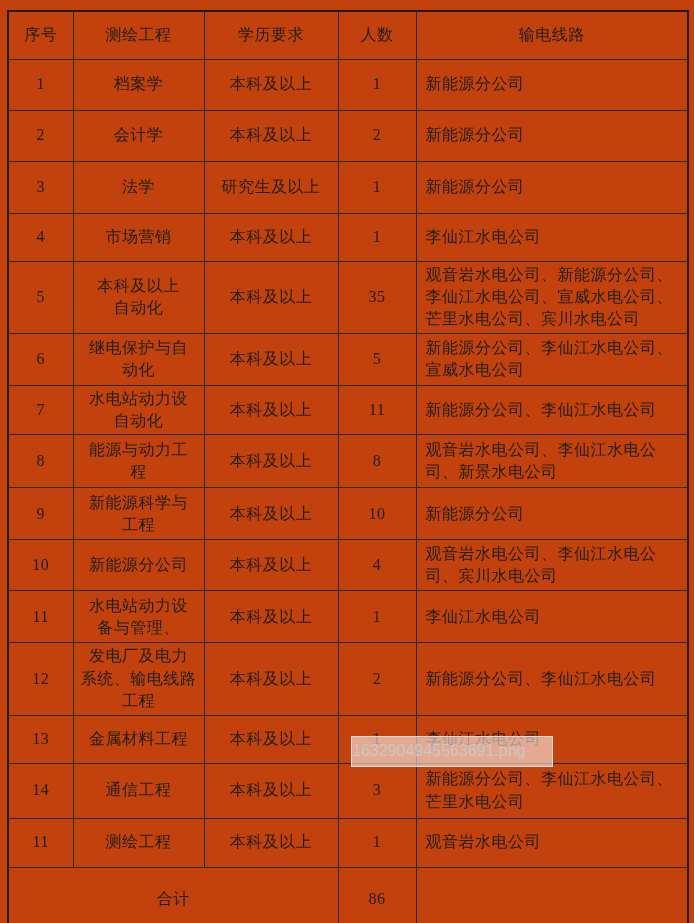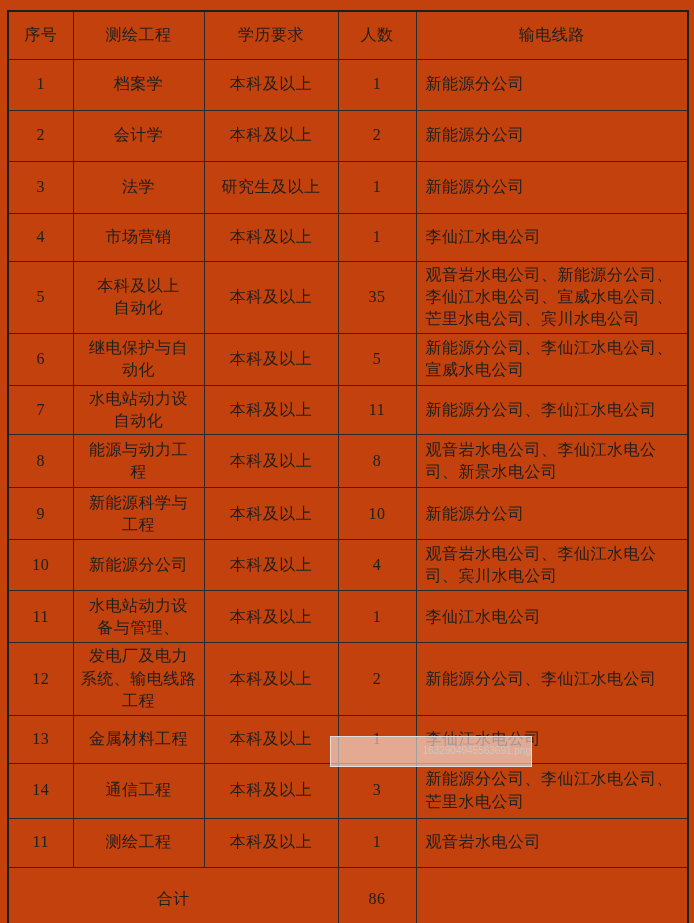--- a/index.html
+++ b/index.html
@@ -30,29 +30,29 @@
     text-align:center;
     font-size:16px;
   }
   .recruit td.comp{
     text-align:left;
     padding:2px 9px;
     margin-left:20px;
   }
   .watermark{
     position:absolute;
-    left:330px;top:736px;
+    left:351px;top:736px;
     width:200px;height:29px;
     border:1px solid #dedede;
     background:rgba(255,255,255,0.55);
     color:#c9c9c9;
     font-family:"Liberation Sans","DejaVu Sans",sans-serif;
-    font-size:10px;
+    font-size:16px;
     line-height:27px;
-    text-align:right;
+    text-align:left;
     overflow:hidden;
     z-index:5;
   }
 </style>
 </head>
 <body>
 
 <div class="page">
 
   <table class="recruit">

